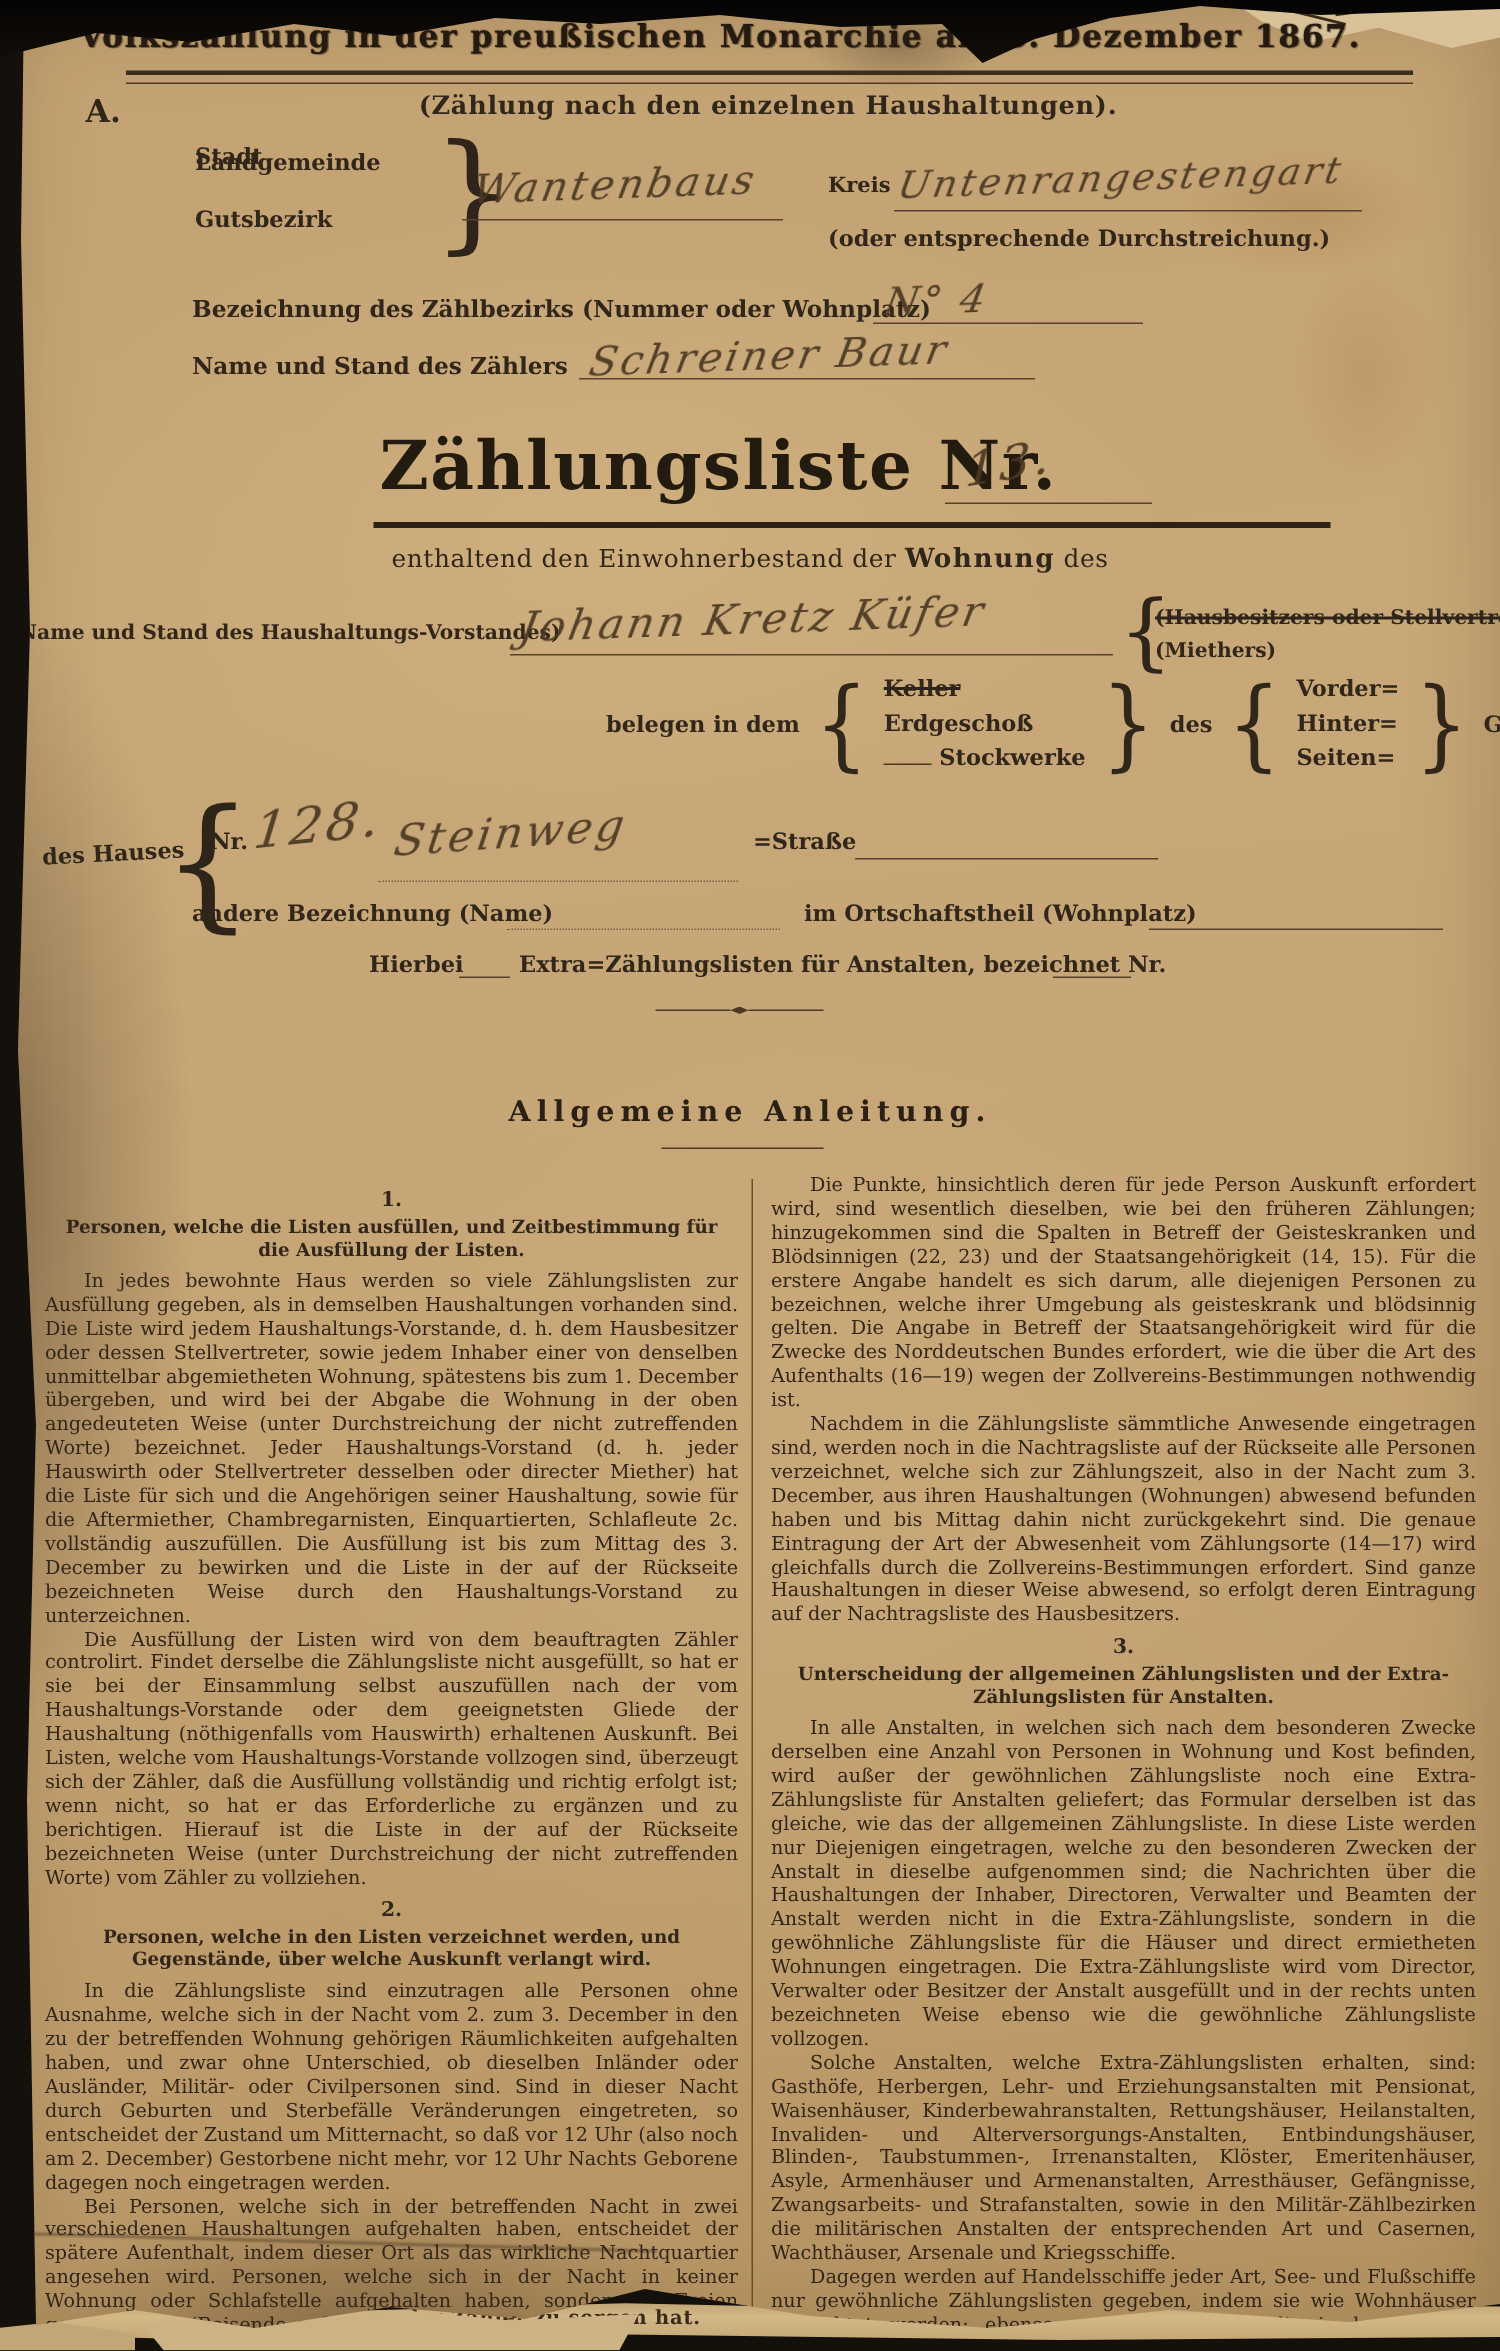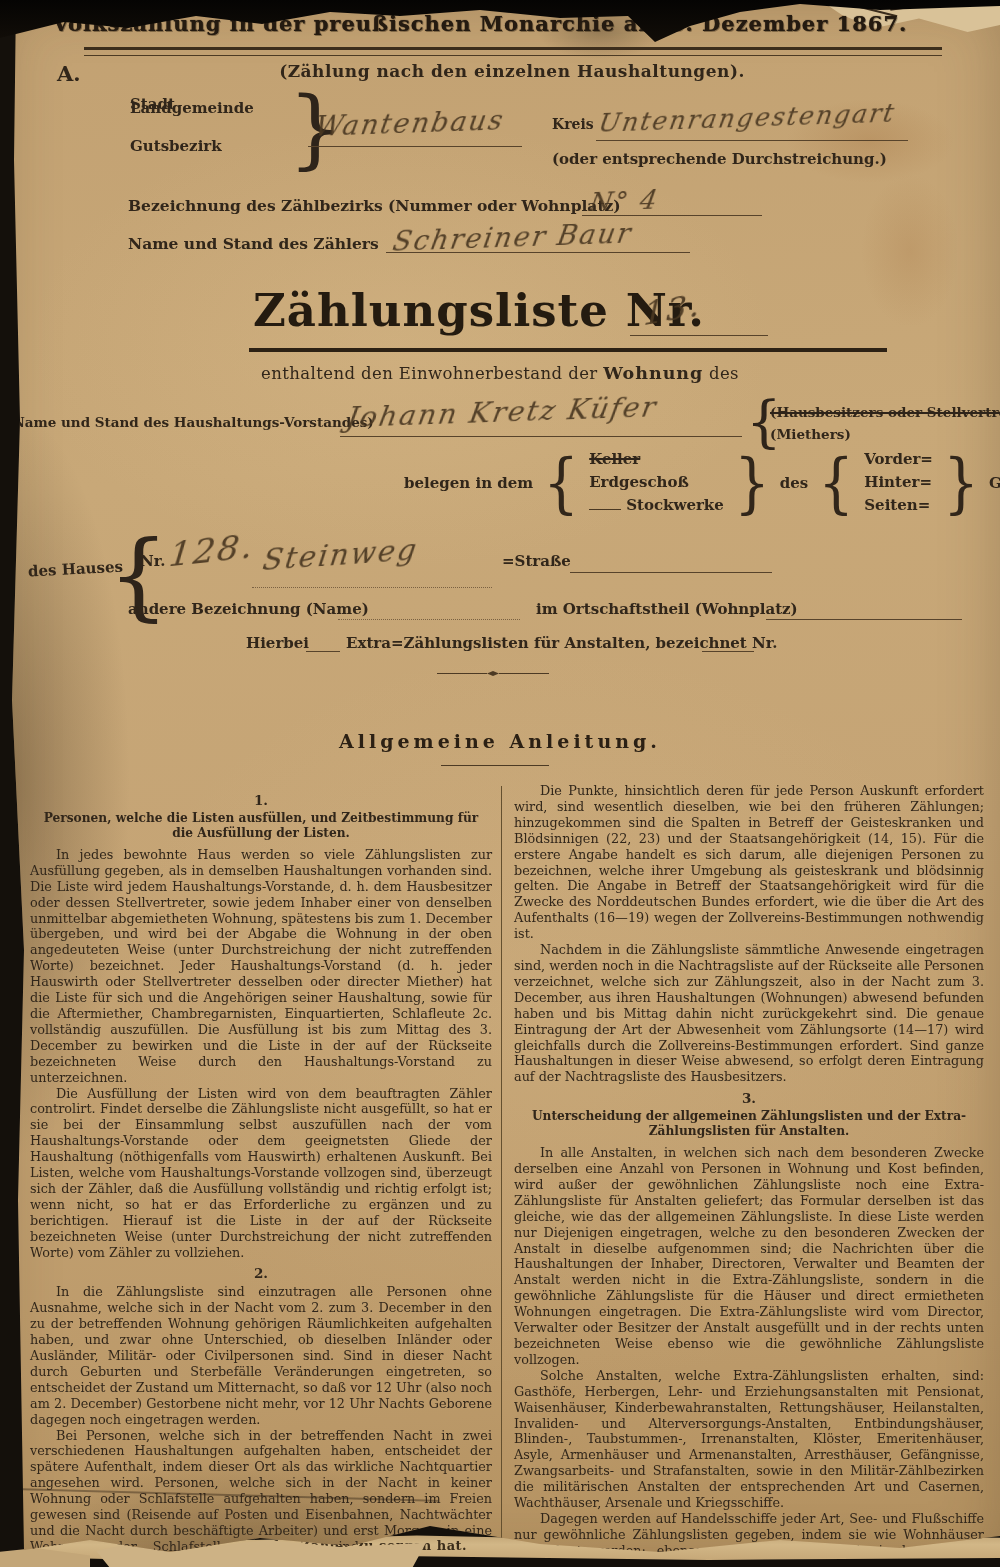--- a/index.html
+++ b/index.html
@@ -232,20 +232,21 @@
     <div class="anleitung-title">Allgemeine Anleitung.</div>
     <div class="anleitung-rule"></div>
     <div class="col-divider"></div>
 
     <div class="col col-left">
       <div class="sec-num">1.</div>
       <div class="sec-head">Personen, welche die Listen ausfüllen, und Zeitbestimmung für die Ausfüllung der Listen.</div>
       <p>In jedes bewohnte Haus werden so viele Zählungslisten zur Ausfüllung gegeben, als in demselben Haushaltungen vorhanden sind. Die Liste wird jedem Haushaltungs-Vorstande, d. h. dem Hausbesitzer oder dessen Stellvertreter, sowie jedem Inhaber einer von denselben unmittelbar abgemietheten Wohnung, spätestens bis zum 1. December übergeben, und wird bei der Abgabe die Wohnung in der oben angedeuteten Weise (unter Durchstreichung der nicht zutreffenden Worte) bezeichnet. Jeder Haushaltungs-Vorstand (d. h. jeder Hauswirth oder Stellvertreter desselben oder directer Miether) hat die Liste für sich und die Angehörigen seiner Haushaltung, sowie für die Aftermiether, Chambregarnisten, Einquartierten, Schlafleute 2c. vollständig auszufüllen. Die Ausfüllung ist bis zum Mittag des 3. December zu bewirken und die Liste in der auf der Rückseite bezeichneten Weise durch den Haushaltungs-Vorstand zu unterzeichnen.</p>
       <p>Die Ausfüllung der Listen wird von dem beauftragten Zähler controlirt. Findet derselbe die Zählungsliste nicht ausgefüllt, so hat er sie bei der Einsammlung selbst auszufüllen nach der vom Haushaltungs-Vorstande oder dem geeignetsten Gliede der Haushaltung (nöthigenfalls vom Hauswirth) erhaltenen Auskunft. Bei Listen, welche vom Haushaltungs-Vorstande vollzogen sind, überzeugt sich der Zähler, daß die Ausfüllung vollständig und richtig erfolgt ist; wenn nicht, so hat er das Erforderliche zu ergänzen und zu berichtigen. Hierauf ist die Liste in der auf der Rückseite bezeichneten Weise (unter Durchstreichung der nicht zutreffenden Worte) vom Zähler zu vollziehen.</p>
       <div class="sec-num">2.</div>
+      <div class="sec-head">Personen, welche in den Listen verzeichnet werden, und Gegenstände, über welche Auskunft verlangt wird.</div>
       <p>In die Zählungsliste sind einzutragen alle Personen ohne Ausnahme, welche sich in der Nacht vom 2. zum 3. December in den zu der betreffenden Wohnung gehörigen Räumlichkeiten aufgehalten haben, und zwar ohne Unterschied, ob dieselben Inländer oder Ausländer, Militär- oder Civilpersonen sind. Sind in dieser Nacht durch Geburten und Sterbefälle Veränderungen eingetreten, so entscheidet der Zustand um Mitternacht, so daß vor 12 Uhr (also noch am 2. December) Gestorbene nicht mehr, vor 12 Uhr Nachts Geborene dagegen noch eingetragen werden.</p>
       <p>Bei Personen, welche sich in der betreffenden Nacht in zwei verschiedenen Haushaltungen aufgehalten haben, entscheidet der spätere Aufenthalt, indem dieser Ort als das wirkliche Nachtquartier angesehen wird. Personen, welche sich in der Nacht in keiner Wohnung oder Schlafstelle aufgehalten haben, sondern im Freien gewesen sind (Reisende auf Posten und Eisenbahnen, Nachtwächter und die Nacht durch beschäftigte Arbeiter) und erst Morgens in eine Wohnung oder Schlafstelle gekommen sind, werden in die Zählungsliste derjenigen Haushaltung eingetragen, in welcher sie am Morgen oder Vormittag des 3. December angelangt sind.</p>
     </div>
 
     <div class="col col-right">
       <p>Die Punkte, hinsichtlich deren für jede Person Auskunft erfordert wird, sind wesentlich dieselben, wie bei den früheren Zählungen; hinzugekommen sind die Spalten in Betreff der Geisteskranken und Blödsinnigen (22, 23) und der Staatsangehörigkeit (14, 15). Für die erstere Angabe handelt es sich darum, alle diejenigen Personen zu bezeichnen, welche ihrer Umgebung als geisteskrank und blödsinnig gelten. Die Angabe in Betreff der Staatsangehörigkeit wird für die Zwecke des Norddeutschen Bundes erfordert, wie die über die Art des Aufenthalts (16—19) wegen der Zollvereins-Bestimmungen nothwendig ist.</p>
       <p>Nachdem in die Zählungsliste sämmtliche Anwesende eingetragen sind, werden noch in die Nachtragsliste auf der Rückseite alle Personen verzeichnet, welche sich zur Zählungszeit, also in der Nacht zum 3. December, aus ihren Haushaltungen (Wohnungen) abwesend befunden haben und bis Mittag dahin nicht zurückgekehrt sind. Die genaue Eintragung der Art der Abwesenheit vom Zählungsorte (14—17) wird gleichfalls durch die Zollvereins-Bestimmungen erfordert. Sind ganze Haushaltungen in dieser Weise abwesend, so erfolgt deren Eintragung auf der Nachtragsliste des Hausbesitzers.</p>
       <div class="sec-num">3.</div>
       <div class="sec-head">Unterscheidung der allgemeinen Zählungslisten und der Extra-Zählungslisten für Anstalten.</div>
       <p>In alle Anstalten, in welchen sich nach dem besonderen Zwecke derselben eine Anzahl von Personen in Wohnung und Kost befinden, wird außer der gewöhnlichen Zählungsliste noch eine Extra-Zählungsliste für Anstalten geliefert; das Formular derselben ist das gleiche, wie das der allgemeinen Zählungsliste. In diese Liste werden nur Diejenigen eingetragen, welche zu den besonderen Zwecken der Anstalt in dieselbe aufgenommen sind; die Nachrichten über die Haushaltungen der Inhaber, Directoren, Verwalter und Beamten der Anstalt werden nicht in die Extra-Zählungsliste, sondern in die gewöhnliche Zählungsliste für die Häuser und direct ermietheten Wohnungen eingetragen. Die Extra-Zählungsliste wird vom Director, Verwalter oder Besitzer der Anstalt ausgefüllt und in der rechts unten bezeichneten Weise ebenso wie die gewöhnliche Zählungsliste vollzogen.</p>

